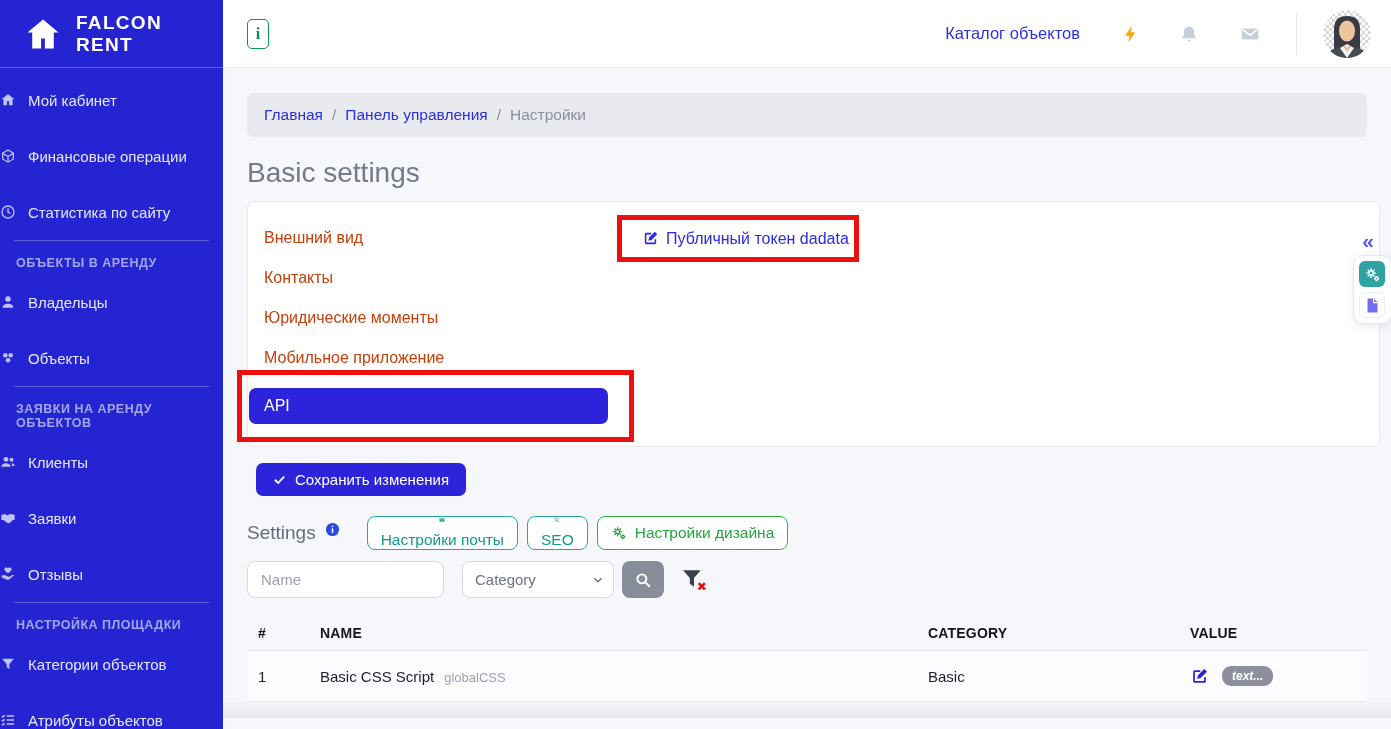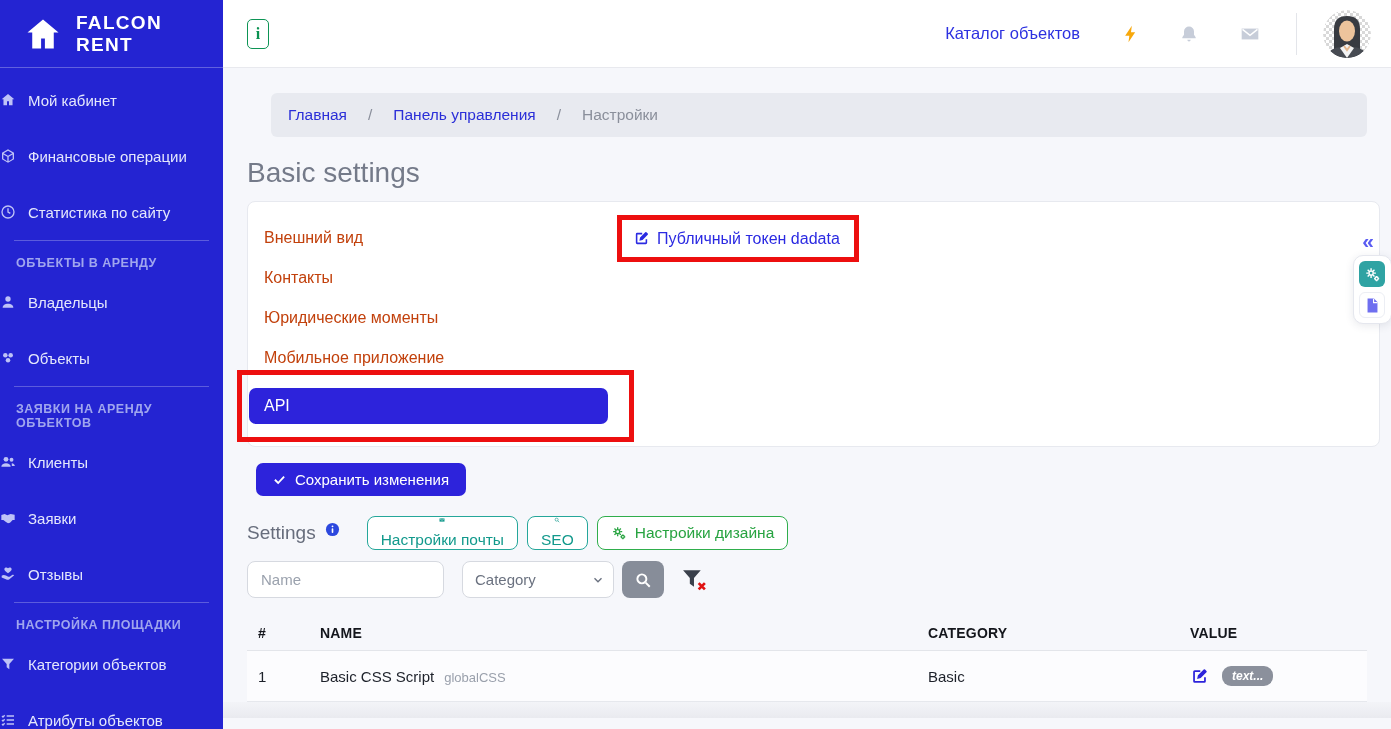--- a/index.html
+++ b/index.html
@@ -28,34 +28,34 @@
   .topbar-right { display:flex; align-items:center; }
   .catalog-link { color:#2d31e0; font-size:16.5px; font-weight:500; text-decoration:none; cursor:pointer; }
   .tb-icon { width:20px; height:20px; margin-left:41px; color:#c7cdd9; cursor:pointer; }
   .tb-icon svg { width:20px; height:20px; display:block; }
   .tb-icon.lightning { color:#f7a80c; width:17px; }
   .tb-divider { width:1px; height:42px; background:#e3e5ea; margin:0 26px 0 36px; }
   .avatar { width:48px; height:48px; border-radius:50%; overflow:hidden; display:block; cursor:pointer; }
 
   
   .content { position:relative; flex:1; background:#f6f7fb; padding:0 24px; overflow:hidden; }
-  .breadcrumb { margin-top:25px; height:44px; background:#e8eaf0; border-radius:6px; display:flex; align-items:center; padding:0 17px; gap:21px; font-size:15.5px;margin-left:24px; }
+  .breadcrumb { margin-top:25px; height:44px; background:#e8eaf0; border-radius:6px; display:flex; align-items:center; padding:0 17px; gap:9px; font-size:15.5px; }
   .crumb-link { color:#2b2fd8; text-decoration:none; cursor:pointer; }
   .crumb-sep { color:#8a8f9b; }
   .crumb-current { color:#8a8f9b; }
   .page-title { margin:20px 0 12px 0; font-size:28px; font-weight:500; color:#747a89; }
 
   
   .tabs-card { position:relative; background:#ffffff; border:1px solid #e7e9ef; border-radius:8px; margin-right:-13px; padding:26px 0 22px 16px; }
   .tab-link { display:block; height:40px; line-height:20px; font-size:16px; color:#c2410c; text-decoration:none; cursor:pointer; width:max-content; }
   .tab-pill { display:flex; align-items:center; margin-left:-15px; width:359px; height:36px; background:#2d23db; border-radius:7px; padding-left:15px; color:#ffffff; font-size:16px; cursor:pointer; }
   .annotation { position:absolute; border:5px solid #ed0f0f; pointer-events:none; }
   .ann-dadata { left:369px; top:13px; width:242px; height:47px; display:flex; align-items:center; pointer-events:auto; }
   .ann-api { left:-11px; top:168px; width:397px; height:72px; }
-  .dadata-link { display:flex; align-items:center; gap:7px; padding-left:11px; color:#2b2ae2; font-size:16px; text-decoration:none; cursor:pointer; }
+  .dadata-link { display:flex; align-items:center; gap:7px; padding-left:20px; color:#2b2ae2; font-size:16px; text-decoration:none; cursor:pointer; }
   .dadata-link svg { width:17px; height:17px; }
   .collapse-arrow { position:absolute; top:28px; right:5px; font-size:21px; font-weight:bold; color:#5a5cf2; line-height:1; cursor:pointer; }
   .side-tools { position:absolute; top:53px; right:-13px; width:39px; background:#ffffff; border:1px solid #e5e7ee; border-radius:10px; box-shadow:0 2px 8px rgba(40,45,80,.10); padding:5px 5px; display:flex; flex-direction:column; gap:5px; }
   .tool-btn { width:26px; height:26px; border-radius:6px; border:none; display:flex; align-items:center; justify-content:center; cursor:pointer; }
   .tool-btn svg { width:17px; height:17px; }
   .tool-btn.teal { background:#2fa3a3; color:#ffffff; }
   .tool-btn.file { background:#ffffff; color:#6f6ff0; border:1px solid #eceef4; }
 
   .save-btn { margin:16px 0 0 9px; height:33px; display:inline-flex; align-items:center; gap:9px; background:#2d23db; color:#fff; border:none; border-radius:7px; padding:0 17px; font-size:15px; font-family:inherit; cursor:pointer; }
   .save-btn svg { width:13px; height:13px; }

